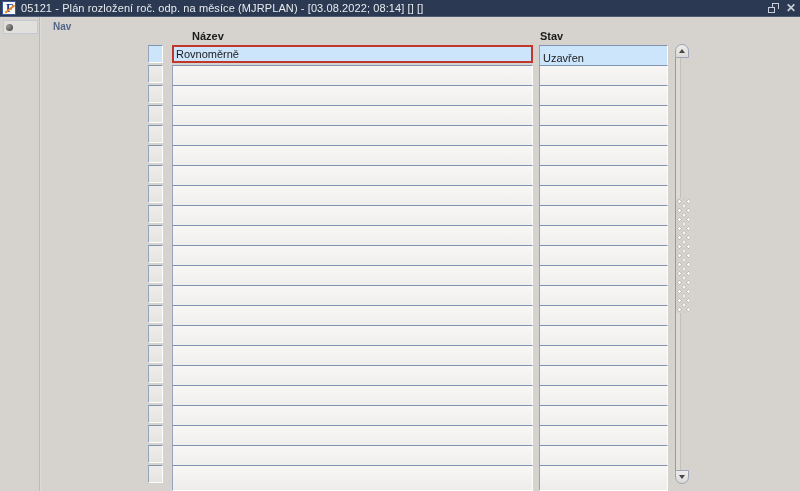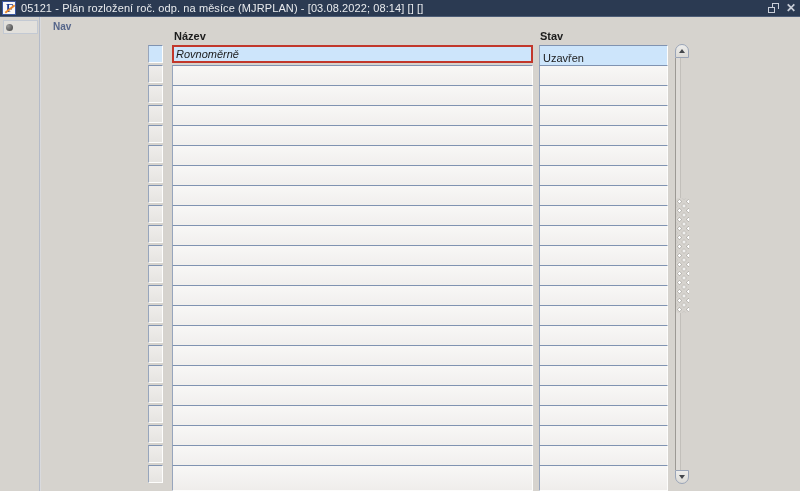--- a/index.html
+++ b/index.html
@@ -71,21 +71,21 @@
     flex:0 0 auto;
   }
   .nav-label {
     font-size:10px; font-weight:bold; color:var(--nav-text,#55658a); line-height:10px;padding-left:37px;
   }
 
   .col-header {
     position:absolute; top:13px; font-size:11px; font-weight:bold;
     color:var(--header-text,#1b1b1b); white-space:nowrap;
   }
-  .col-header.nazev { left:174px; }
+  .col-header.nazev { left:192px; }
   .col-header.stav  { left:540px; }
 
   
   .row { position:absolute; left:0; height:18px; width:100%; }
   .cell {
     position:absolute; height:18px;
     background:linear-gradient(to bottom,#f8f7f6,#efedeb);
     border-top:1px solid var(--field-border,#8093b1);
     border-left:1px solid #97a5bc;
     border-bottom:1px solid #fdfdfc;
@@ -95,21 +95,21 @@
   input.fld {
     position:absolute; height:18px; outline:none;
     background:linear-gradient(to bottom,#f8f7f6,#efedeb);
     border-top:1px solid var(--field-border,#8093b1);
     border-left:1px solid #97a5bc;
     border-bottom:1px solid #fdfdfc;
     border-right:1px solid #fdfdfc;
     font-family:"Liberation Sans", sans-serif;
     font-size:11px; color:#1b1b1b; padding:12px 3px;
   }
-  .fld.nazev { left:172px; width:361px;font-style:italic; }
+  .fld.nazev { left:172px; width:361px; }
   .fld.stav  { left:539px; width:129px; }
 
   .row.current .selector,
   .row.current input.fld {
     background:var(--selection-bg,#cde5fb);
   }
   .row.current input.fld.nazev {
     border:2px solid var(--current-red,#c2372b);
     padding:0 2px;
   }

